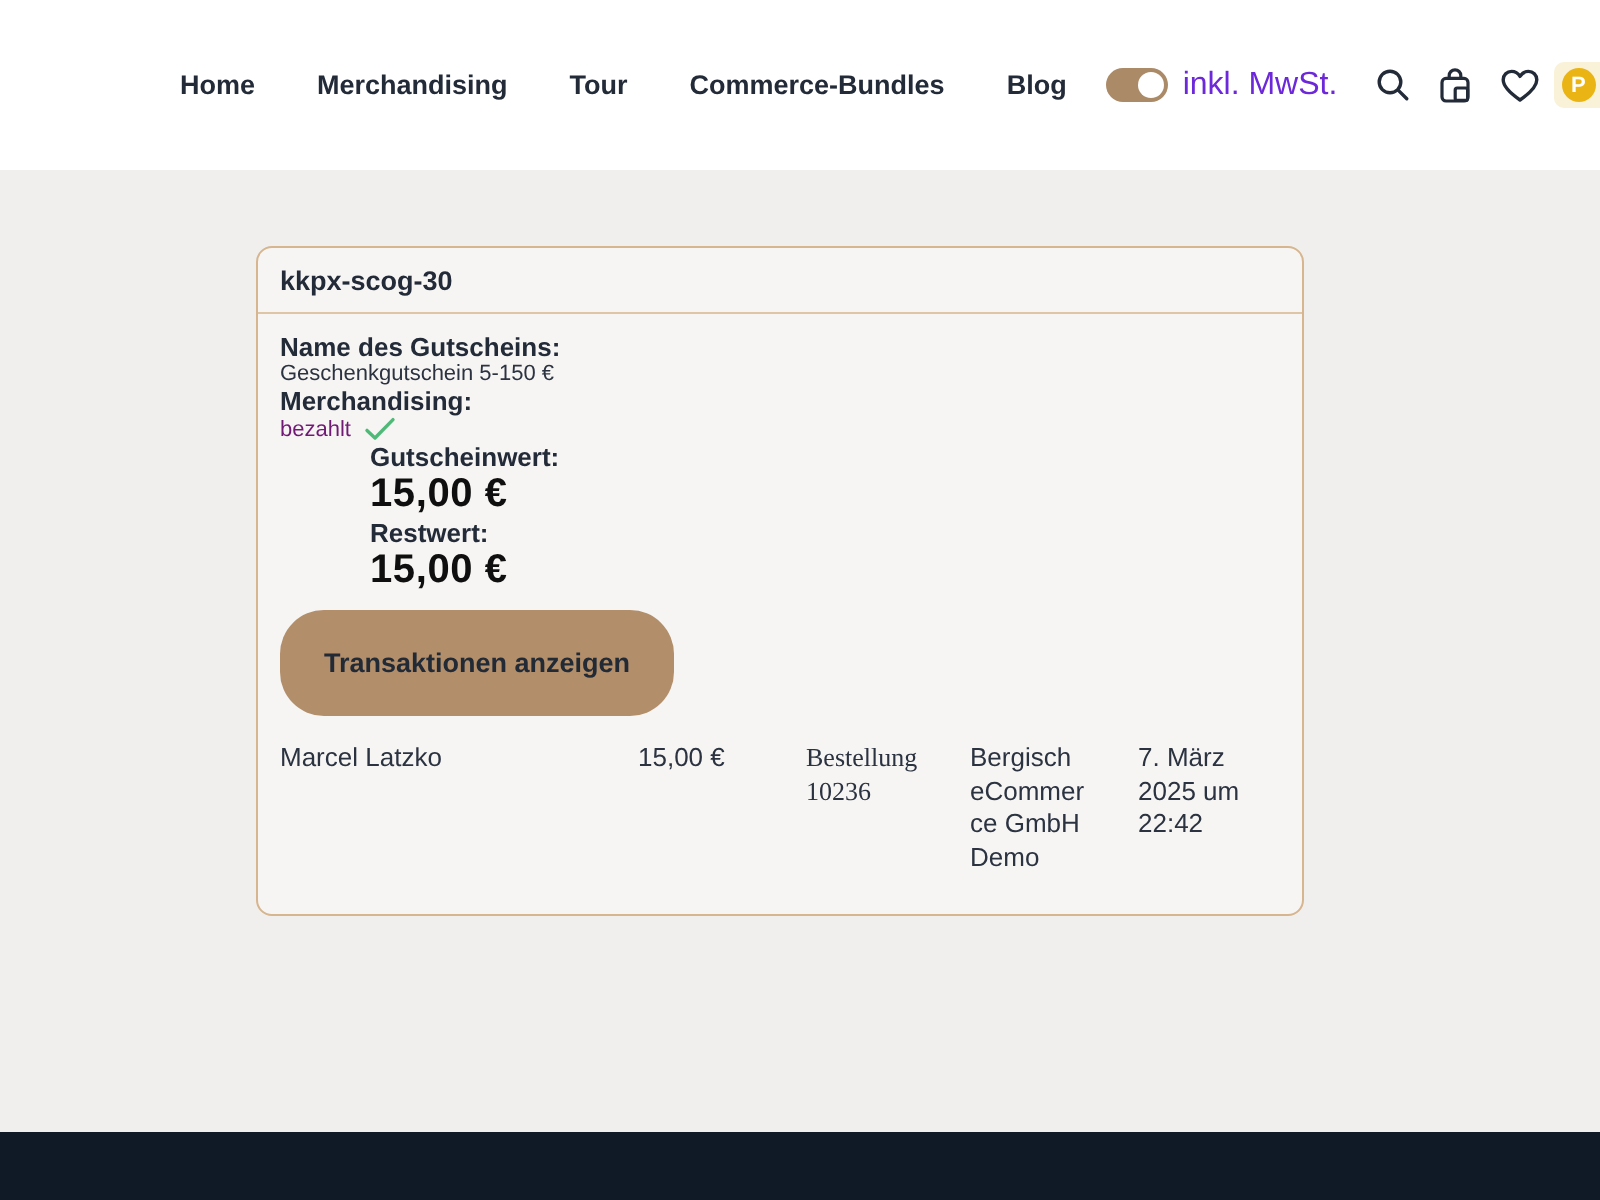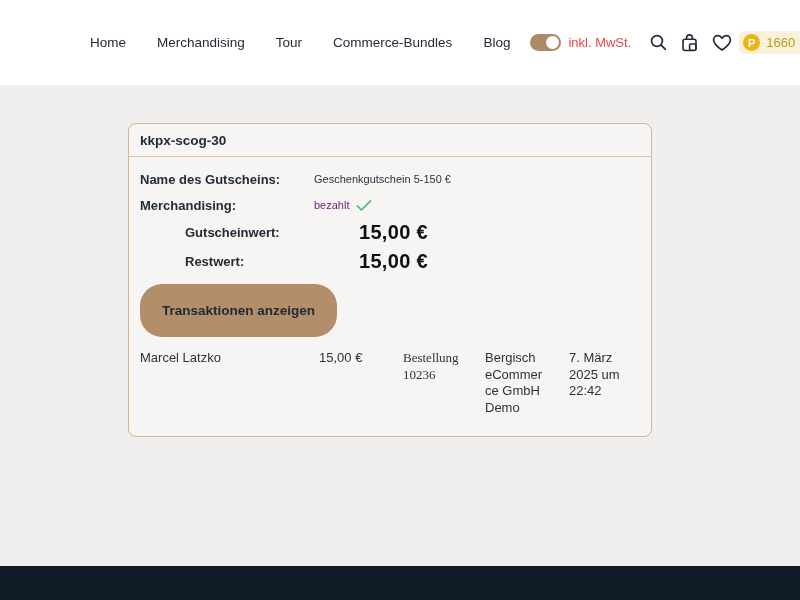--- a/index.html
+++ b/index.html
@@ -17,21 +17,21 @@
     background: #ffffff;
     display: flex;
     align-items: center;
     padding-left: 90px;
     overflow: hidden;
     white-space: nowrap;
   }
   .nav-links { display: flex; align-items: center; gap: 31px; }
   .nav-link {
     font-size: 13.5px;
-    font-weight: 400;
+    font-weight: 700;
     color: #232b39;
     text-decoration: none;
     cursor: pointer;
   }
   .nav-right { display: flex; align-items: center; margin-left: 20px; }
   .vat-toggle-group { display: flex; align-items: center; }
   .toggle {
     width: 31px; height: 17px;
     background: #ab8a67;
     border-radius: 9px;
@@ -39,21 +39,21 @@
     align-items: center;
     justify-content: flex-end;
     padding: 2px;
     cursor: pointer;
   }
   .toggle .knob {
     width: 13px; height: 13px;
     background: #ffffff;
     border-radius: 50%;
   }
-  .toggle-label { margin-left: 7px; font-size: 13px; color: #ef4444; }
+  .toggle-label { margin-left: 7px; font-size: 16px; color: #6d28d9; }
   .icon-btn {
     display: inline-flex; align-items: center; justify-content: center;
     cursor: pointer;
   }
   .icon-search { margin-left: 18px; }
   .icon-bag { margin-left: 12px; }
   .icon-heart { margin-left: 13px; }
   .points-badge {
     margin-left: 7px;
     display: inline-flex; align-items: center;
@@ -86,21 +86,21 @@
     min-height: 274px;
   }
   .card-header {
     padding: 9px 11px 8px;
     font-size: 13.5px;
     font-weight: 700;
     border-bottom: 1px solid #ddc5a6;
   }
   .card-body { padding: 9px 11px 0; }
 
-  .detail-row { display: flex; align-items: center; min-height: 26px; }
+  .detail-row { display: flex; min-height: 26px; flex-direction: column; }
   .detail-row.amount-row { min-height: 29px; margin-left: 45px; }
   .detail-label { width: 174px; font-size: 13px; font-weight: 700; color: #232b39; flex-shrink: 0; }
   .detail-value { font-size: 11px; color: #2b3240; }
   .detail-value.status { color: #701a75; display: inline-flex; align-items: center; }
   .check-icon { margin-left: 7px; display: inline-flex; }
   .detail-value.big { font-size: 20px; font-weight: 800; color: #0f0f0f; letter-spacing: 0.3px; }
 
   .transactions-btn {
     margin: 8px 0 13px;
     border: none;

